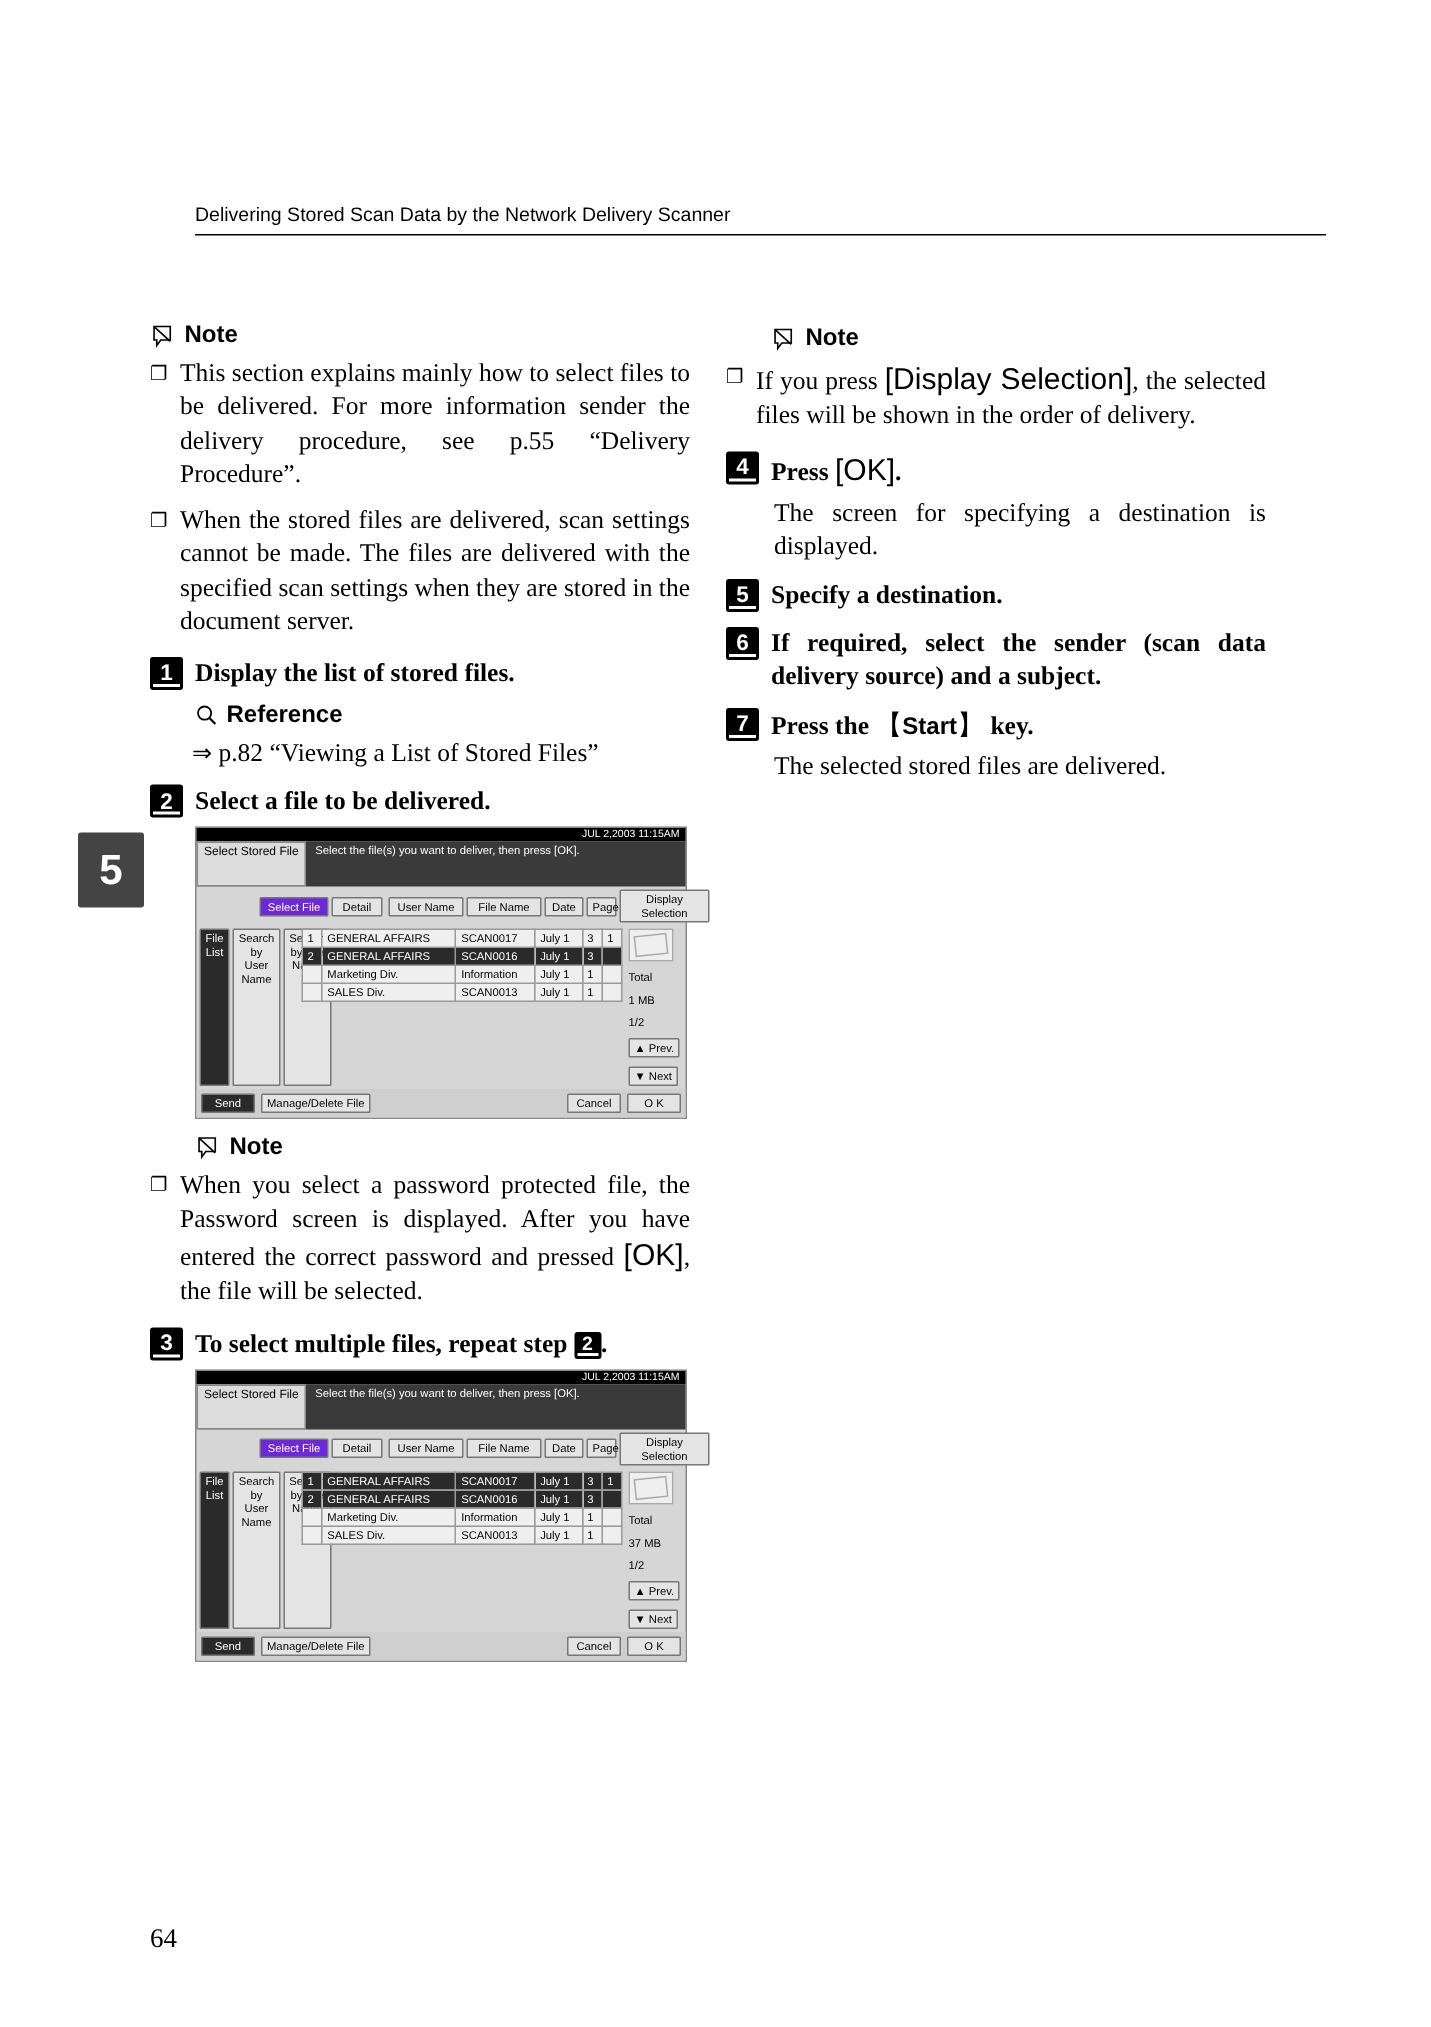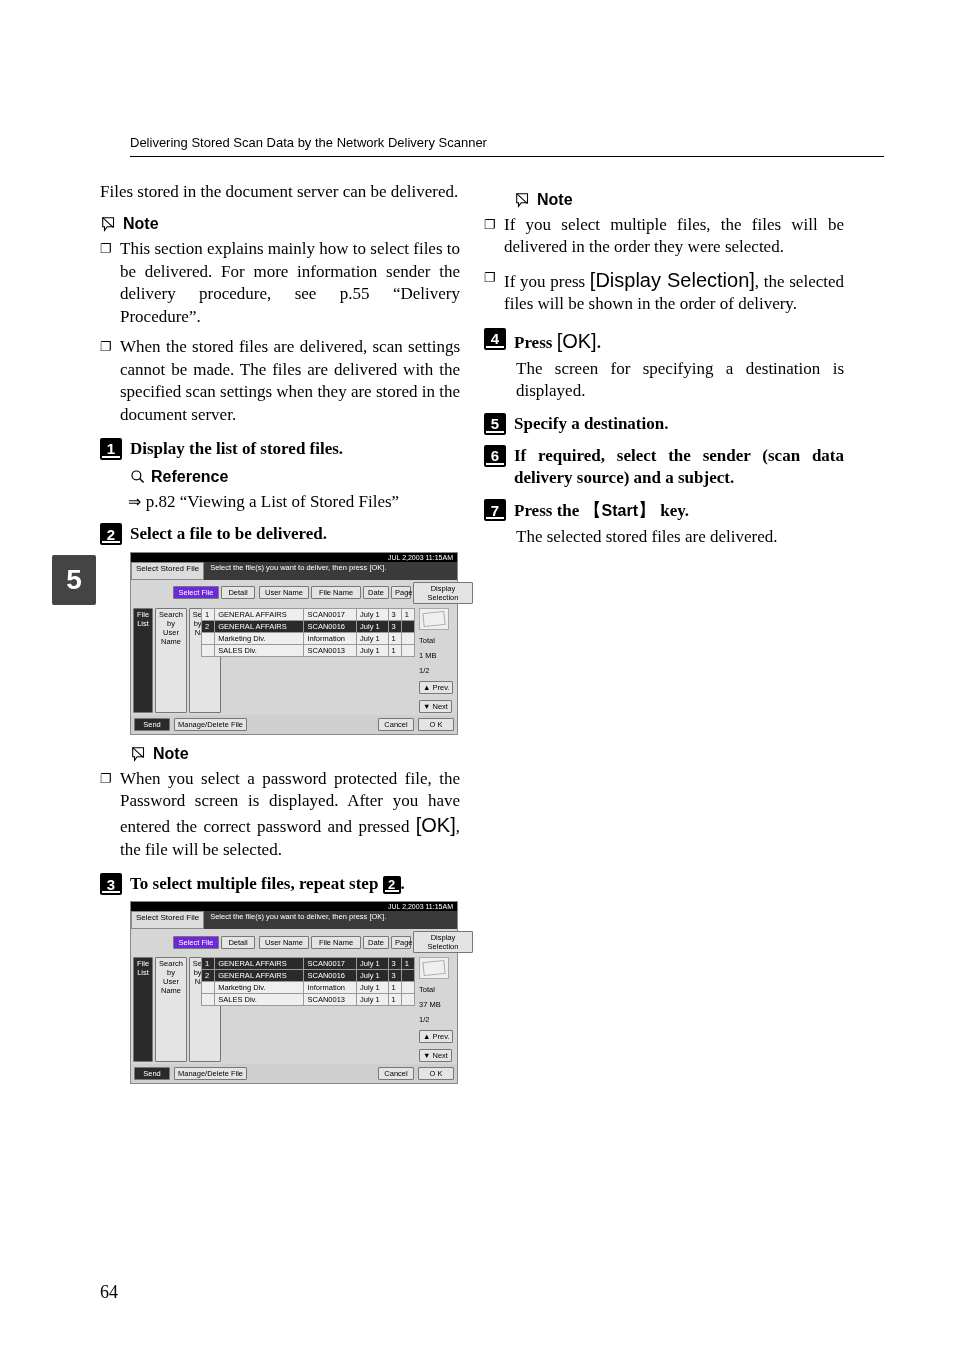--- a/index.html
+++ b/index.html
@@ -14,21 +14,21 @@
   .page {
     padding: 135px 70px 50px 100px;
   }
   .running-head {
     font-family: Arial, Helvetica, sans-serif;
     font-size: 13px;
     color: #000;
     border-bottom: 1px solid #000;
     padding-bottom: 6px;
     margin-left: 30px;
-    margin-bottom: 24px;
+    margin-bottom: 50px;
   }
   .columns {
     display: flex;
     gap: 24px;
   }
   .col {
     width: 360px;
   }
   .col-left {}
   .col-right { padding-top: 2px; }
@@ -171,21 +171,21 @@
     display: flex;
     justify-content: flex-end;
     padding: 1px 4px;
     font-size: 7px;
   }
   .shot .toprow {
     display: flex;
     align-items: stretch;
     background: #3a3a3a;
     color: #fff;
-    height: 18px;
+    height: 30px;
   }
   .shot .toprow .tab1 {
     background: #dcdcdc;
     color: #000;
     padding: 1px 4px;
     border: 1px solid #888;
     min-width: 50px;
   }
   .shot .toprow .msg {
     flex: 1;
@@ -275,21 +275,20 @@
 <div class="page">
 
   <div class="running-head">Delivering Stored Scan Data by the Network Delivery Scanner</div>
 
   <div class="side-tab">5</div>
 
   <div class="columns">
 
     <div class="col col-left">
 
-      <p class="body-text">Files stored in the document server can be delivered.</p>
 
       <div class="note-head">
         <span class="note-icon">
           <svg width="18" height="18" viewBox="0 0 20 20">
               <path d="M3 3 L15 3 L15 13 L8 13 L5 17 L5 13 L3 13 Z" fill="none" stroke="#000" stroke-width="1.2"></path>
               <path d="M3 3 L15 14" stroke="#000" stroke-width="1.2"></path>
             </svg>
         </span>
         <span>Note</span>
       </div>
@@ -514,21 +513,20 @@
       <div class="note-head left-indent">
         <span class="note-icon">
           <svg width="18" height="18" viewBox="0 0 20 20">
               <path d="M3 3 L15 3 L15 13 L8 13 L5 17 L5 13 L3 13 Z" fill="none" stroke="#000" stroke-width="1.2"></path>
               <path d="M3 3 L15 14" stroke="#000" stroke-width="1.2"></path>
             </svg>
         </span>
         <span>Note</span>
       </div>
       <ul class="note-list left-indent">
-        <li>If you select multiple files, the files will be delivered in the order they were selected.</li>
         <li>If you press <span class="ui-label">[Display Selection]</span>, the selected files will be shown in the order of delivery.</li>
       </ul>
 
       <div class="step">
         <span class="step-num">4</span>
         <span class="step-text">
           <span>Press </span><span class="ui-label">[OK]</span><span>.</span>
         </span>
       </div>
       <p class="step-body">The screen for specifying a destination is displayed.</p>

